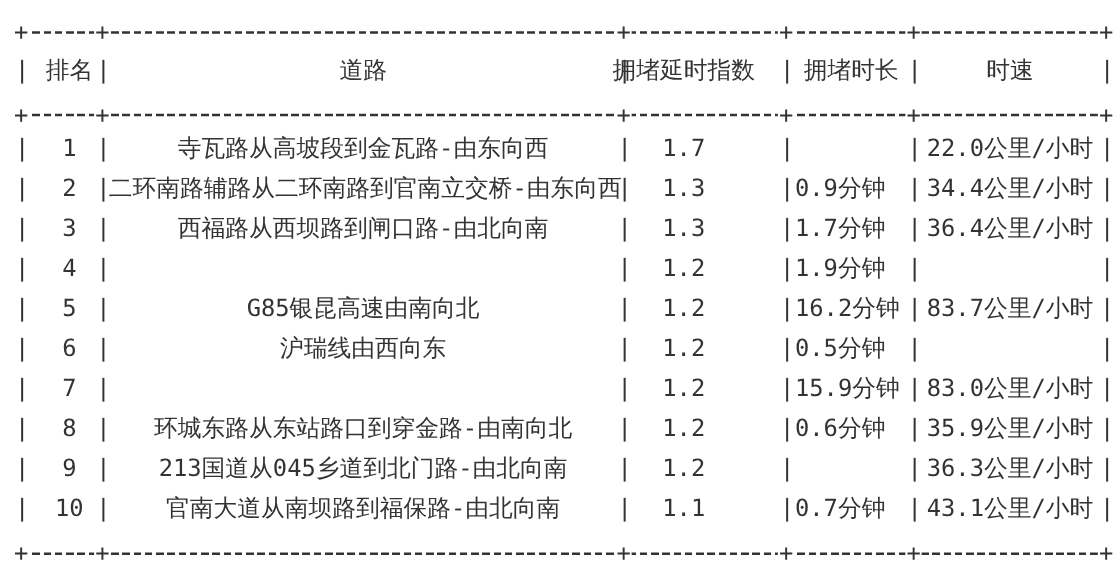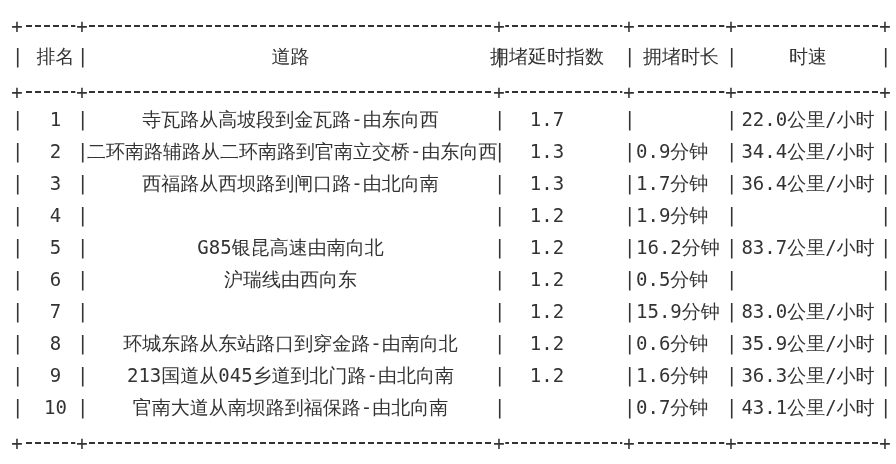--- a/index.html
+++ b/index.html
@@ -203,32 +203,32 @@
         <span class="pipe" style="left: 77px;">|</span>
         <span class="pipe" style="left: 494px;">|</span>
         <span class="pipe" style="left: 624px;">|</span>
         <span class="pipe" style="left: 726px;">|</span>
         <span class="pipe" style="left: 880px;">|</span>
       </div>
       <div class="trow" style="top: 359px;">
     <div class="cell c1">9</div>
     <div class="cell c2">213国道从045乡道到北门路-由北向南</div>
     <div class="cell c3">1.2</div>
-    <div class="cell c4">1.6分钟</div>
     <div class="cell c5">36.3公里/小时</div>
   <span class="pipe" style="left: 12px;">|</span>
         <span class="pipe" style="left: 77px;">|</span>
         <span class="pipe" style="left: 494px;">|</span>
         <span class="pipe" style="left: 624px;">|</span>
         <span class="pipe" style="left: 726px;">|</span>
         <span class="pipe" style="left: 880px;">|</span>
       </div>
       <div class="trow" style="top: 391px;">
     <div class="cell c1">10</div>
     <div class="cell c2">官南大道从南坝路到福保路-由北向南</div>
+    <div class="cell c3">1.1</div>
     <div class="cell c4">0.7分钟</div>
     <div class="cell c5">43.1公里/小时</div>
   <span class="pipe" style="left: 12px;">|</span>
         <span class="pipe" style="left: 77px;">|</span>
         <span class="pipe" style="left: 494px;">|</span>
         <span class="pipe" style="left: 624px;">|</span>
         <span class="pipe" style="left: 726px;">|</span>
         <span class="pipe" style="left: 880px;">|</span>
       </div>
     </div>

